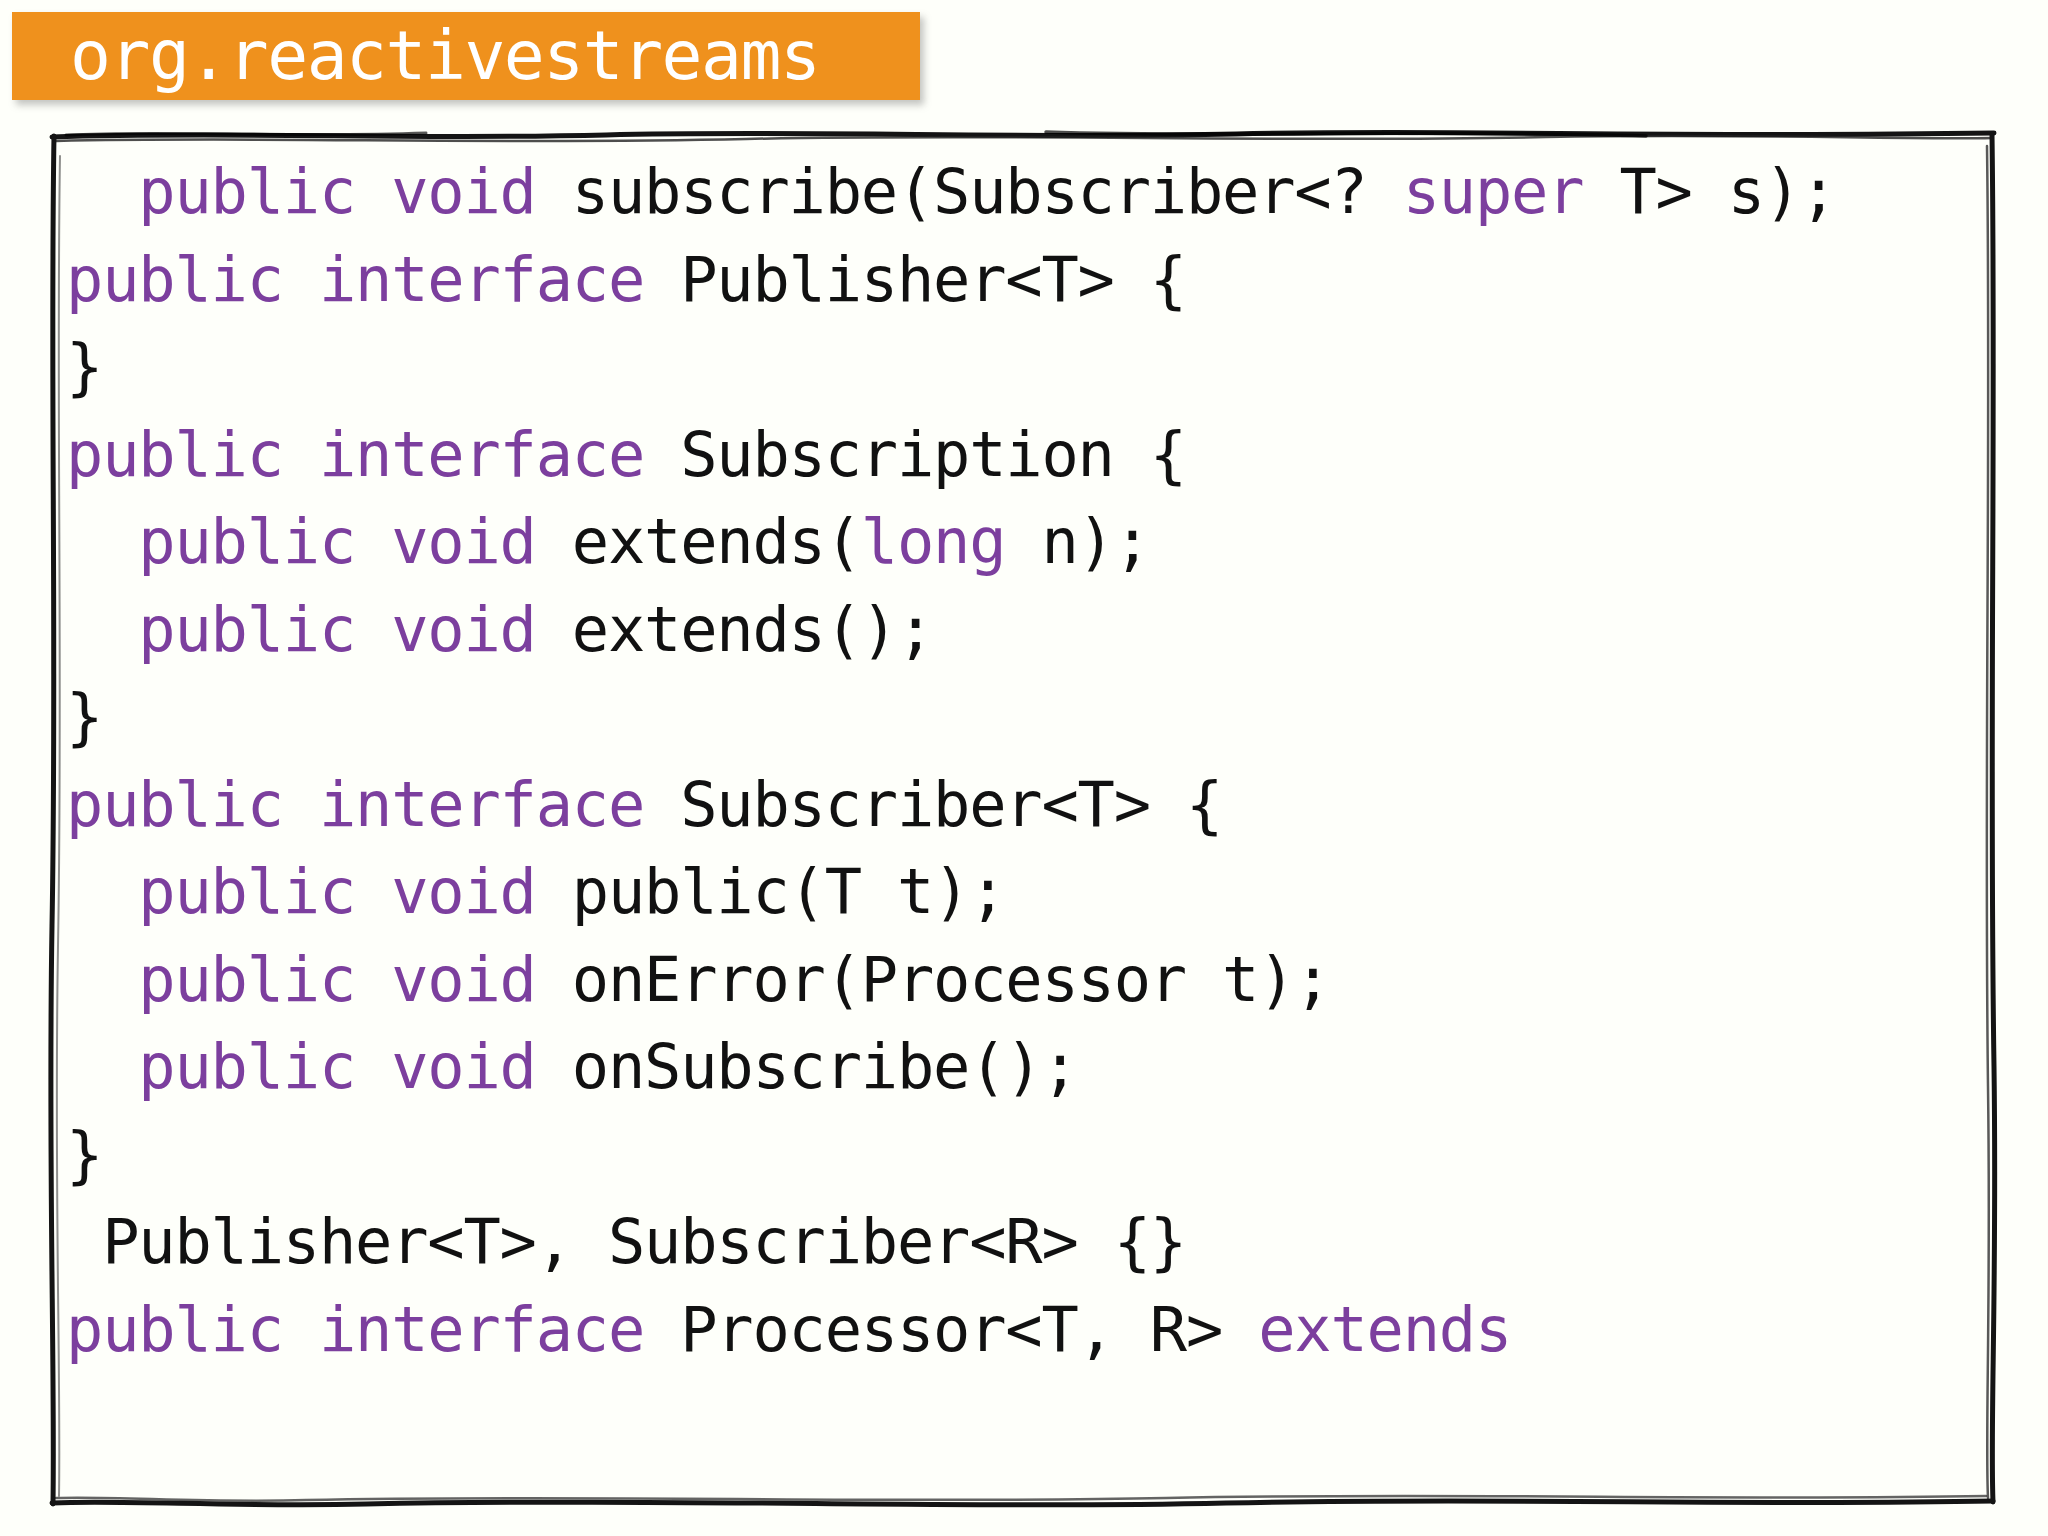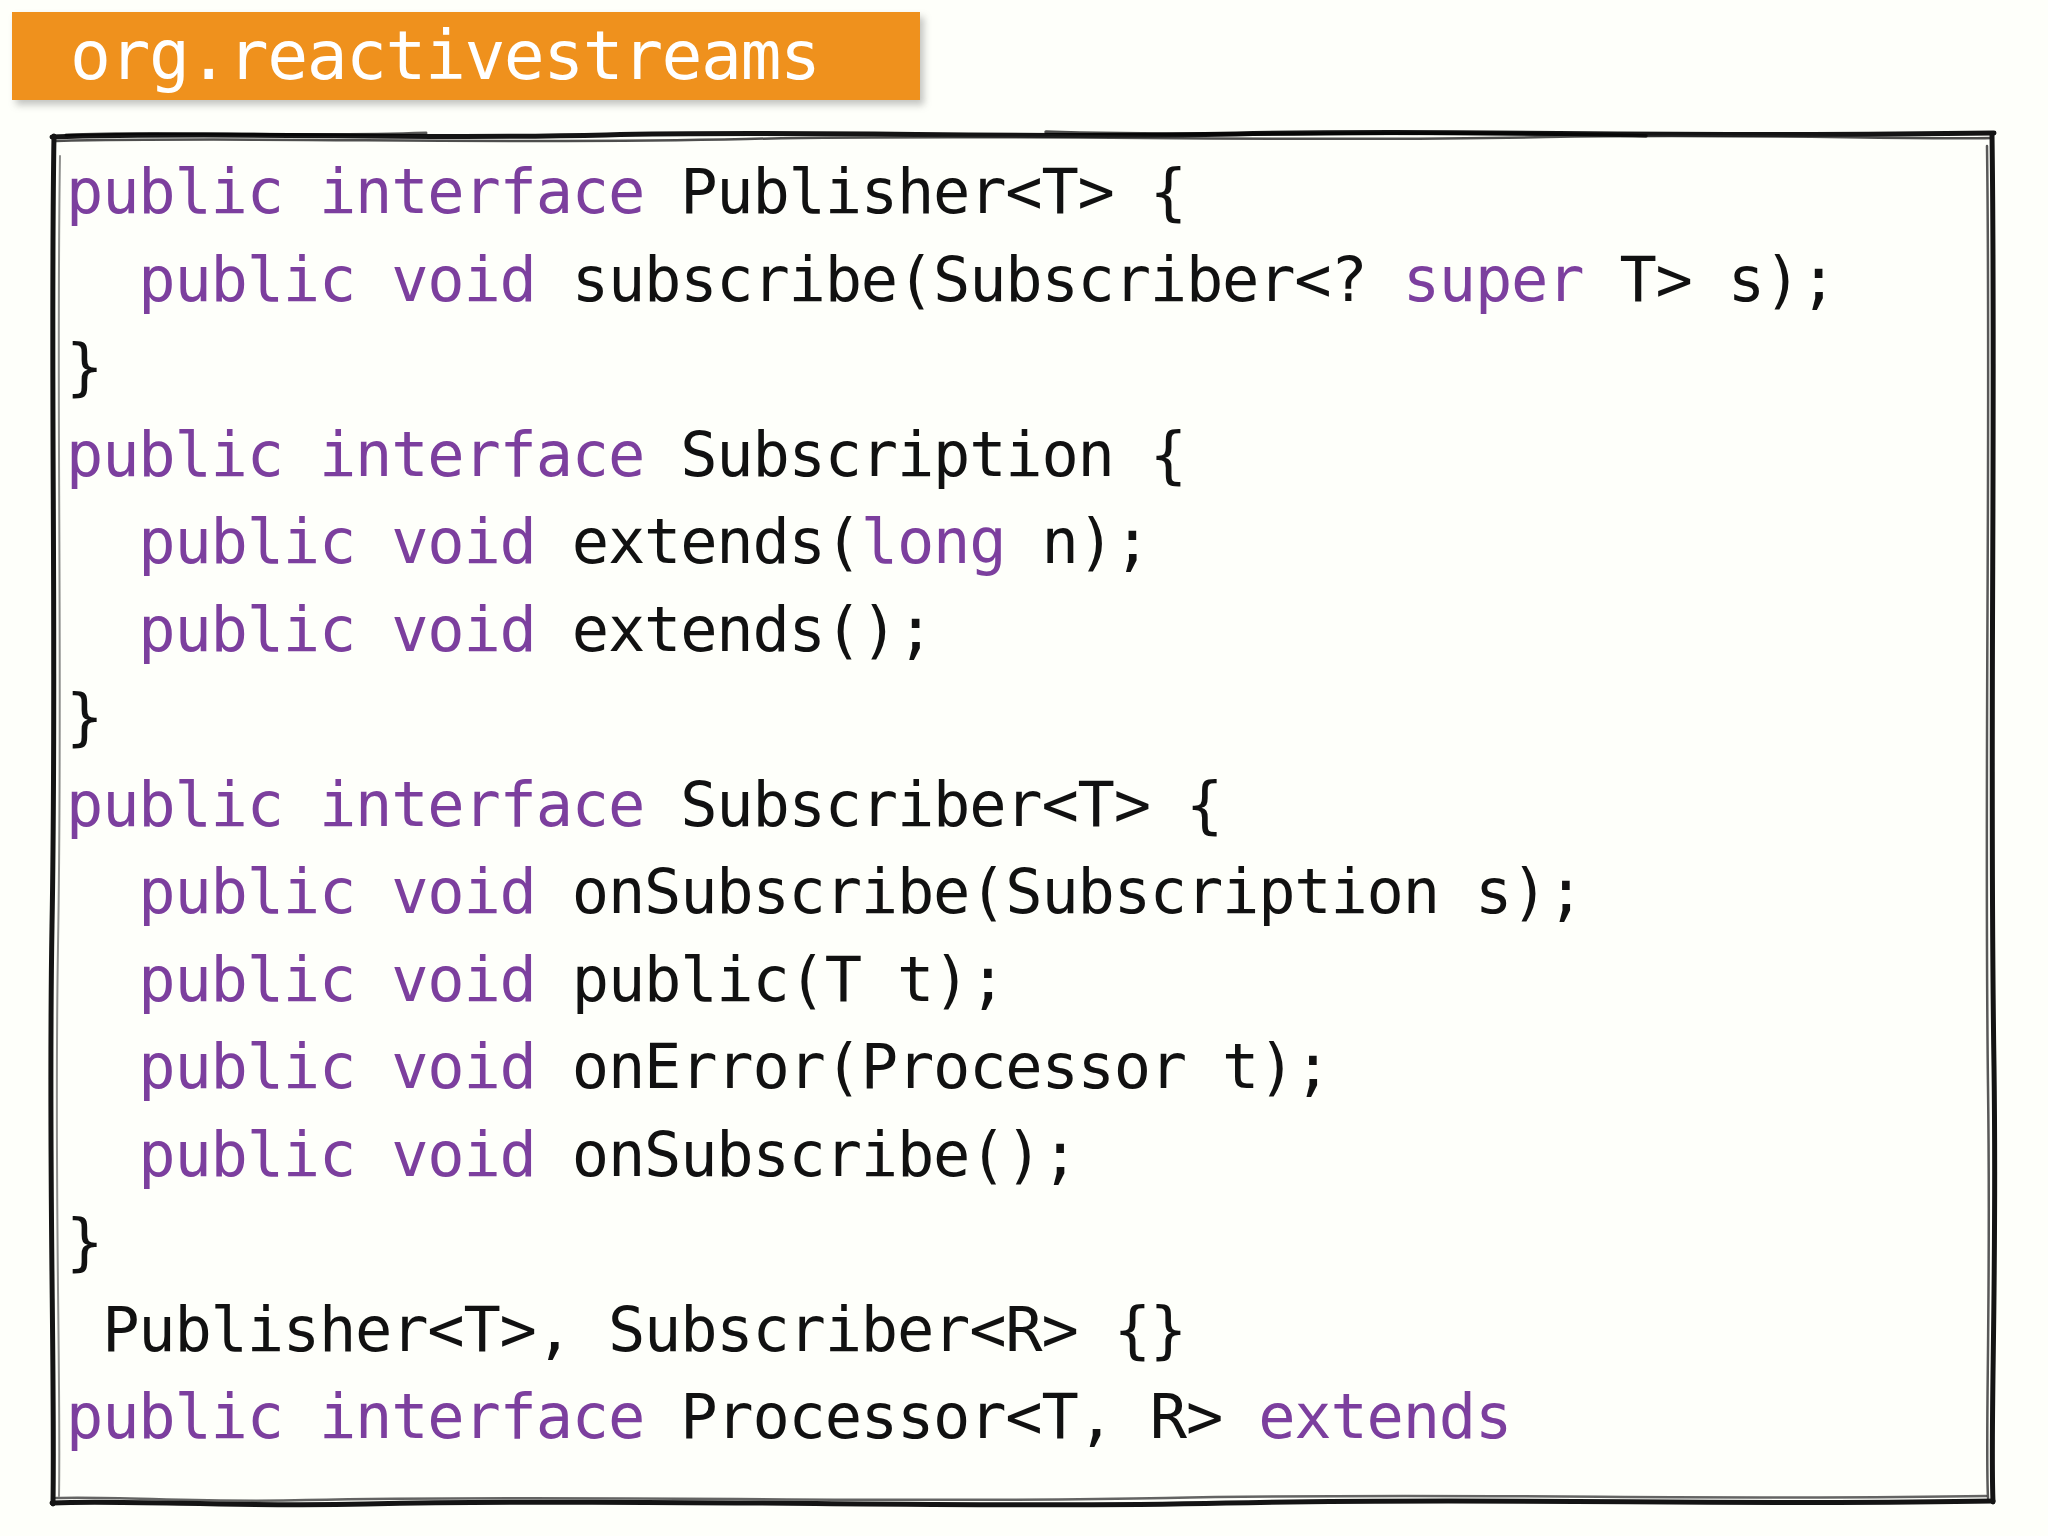--- a/index.html
+++ b/index.html
@@ -113,29 +113,28 @@
       <path d="M1940,1370 C1680,1375 1400,1366 1120,1372 C840,1378 540,1368 260,1374 C160,1377 70,1370 10,1372" fill="none" stroke="#222222" stroke-width="2.5" stroke-linecap="round" opacity="0.7"></path>
 
       <path d="M8,10 C4,260 11,520 6,800 C2,1040 9,1240 7,1378" fill="none" stroke="#141414" stroke-width="5" stroke-linecap="round"></path>
       <path d="M14,30 C10,280 17,540 12,820 C8,1060 15,1250 13,1370" fill="none" stroke="#333333" stroke-width="2" stroke-linecap="round" opacity="0.55"></path>
 
       <path d="M20,9 C120,4 240,12 380,7" fill="none" stroke="#000000" stroke-width="3" stroke-linecap="round" opacity="0.65"></path>
       <path d="M1000,6 C1180,12 1380,3 1600,10" fill="none" stroke="#000000" stroke-width="3.5" stroke-linecap="round" opacity="0.7"></path>
     </svg>
 
     <div id="code-listing">
+        <div class="code-line"><span class="kw">  public void </span><span class="id">subscribe(Subscriber&lt;? </span><span class="kw">super </span><span class="id">T&gt; s);</span></div>
         <div class="code-line"><span class="kw">public interface </span><span class="id">Publisher&lt;T&gt; {</span></div>
-        <div class="code-line"><span class="kw">  public void </span><span class="id">subscribe(Subscriber&lt;? </span><span class="kw">super </span><span class="id">T&gt; s);</span></div>
         <div class="code-line"><span class="id">}</span></div>
         <div class="code-line"><span class="kw">public interface </span><span class="id">Subscription {</span></div>
         <div class="code-line"><span class="kw">  public void </span><span class="id">extends(</span><span class="kw">long</span><span class="id"> n);</span></div>
         <div class="code-line"><span class="kw">  public void </span><span class="id">extends();</span></div>
         <div class="code-line"><span class="id">}</span></div>
         <div class="code-line"><span class="kw">public interface </span><span class="id">Subscriber&lt;T&gt; {</span></div>
-        <div class="code-line"><span class="kw">  public void </span><span class="id">onSubscribe(Subscription s);</span></div>
         <div class="code-line"><span class="kw">  public void </span><span class="id">public(T t);</span></div>
         <div class="code-line"><span class="kw">  public void </span><span class="id">onError(Processor t);</span></div>
         <div class="code-line"><span class="kw">  public void </span><span class="id">onSubscribe();</span></div>
         <div class="code-line"><span class="id">}</span></div>
         <div class="code-line"><span class="id"> Publisher&lt;T&gt;, Subscriber&lt;R&gt; {}</span></div>
         <div class="code-line"><span class="kw">public interface </span><span class="id">Processor&lt;T, R&gt; </span><span class="kw">extends</span></div>
       </div>
 
   </div>
 </div>

